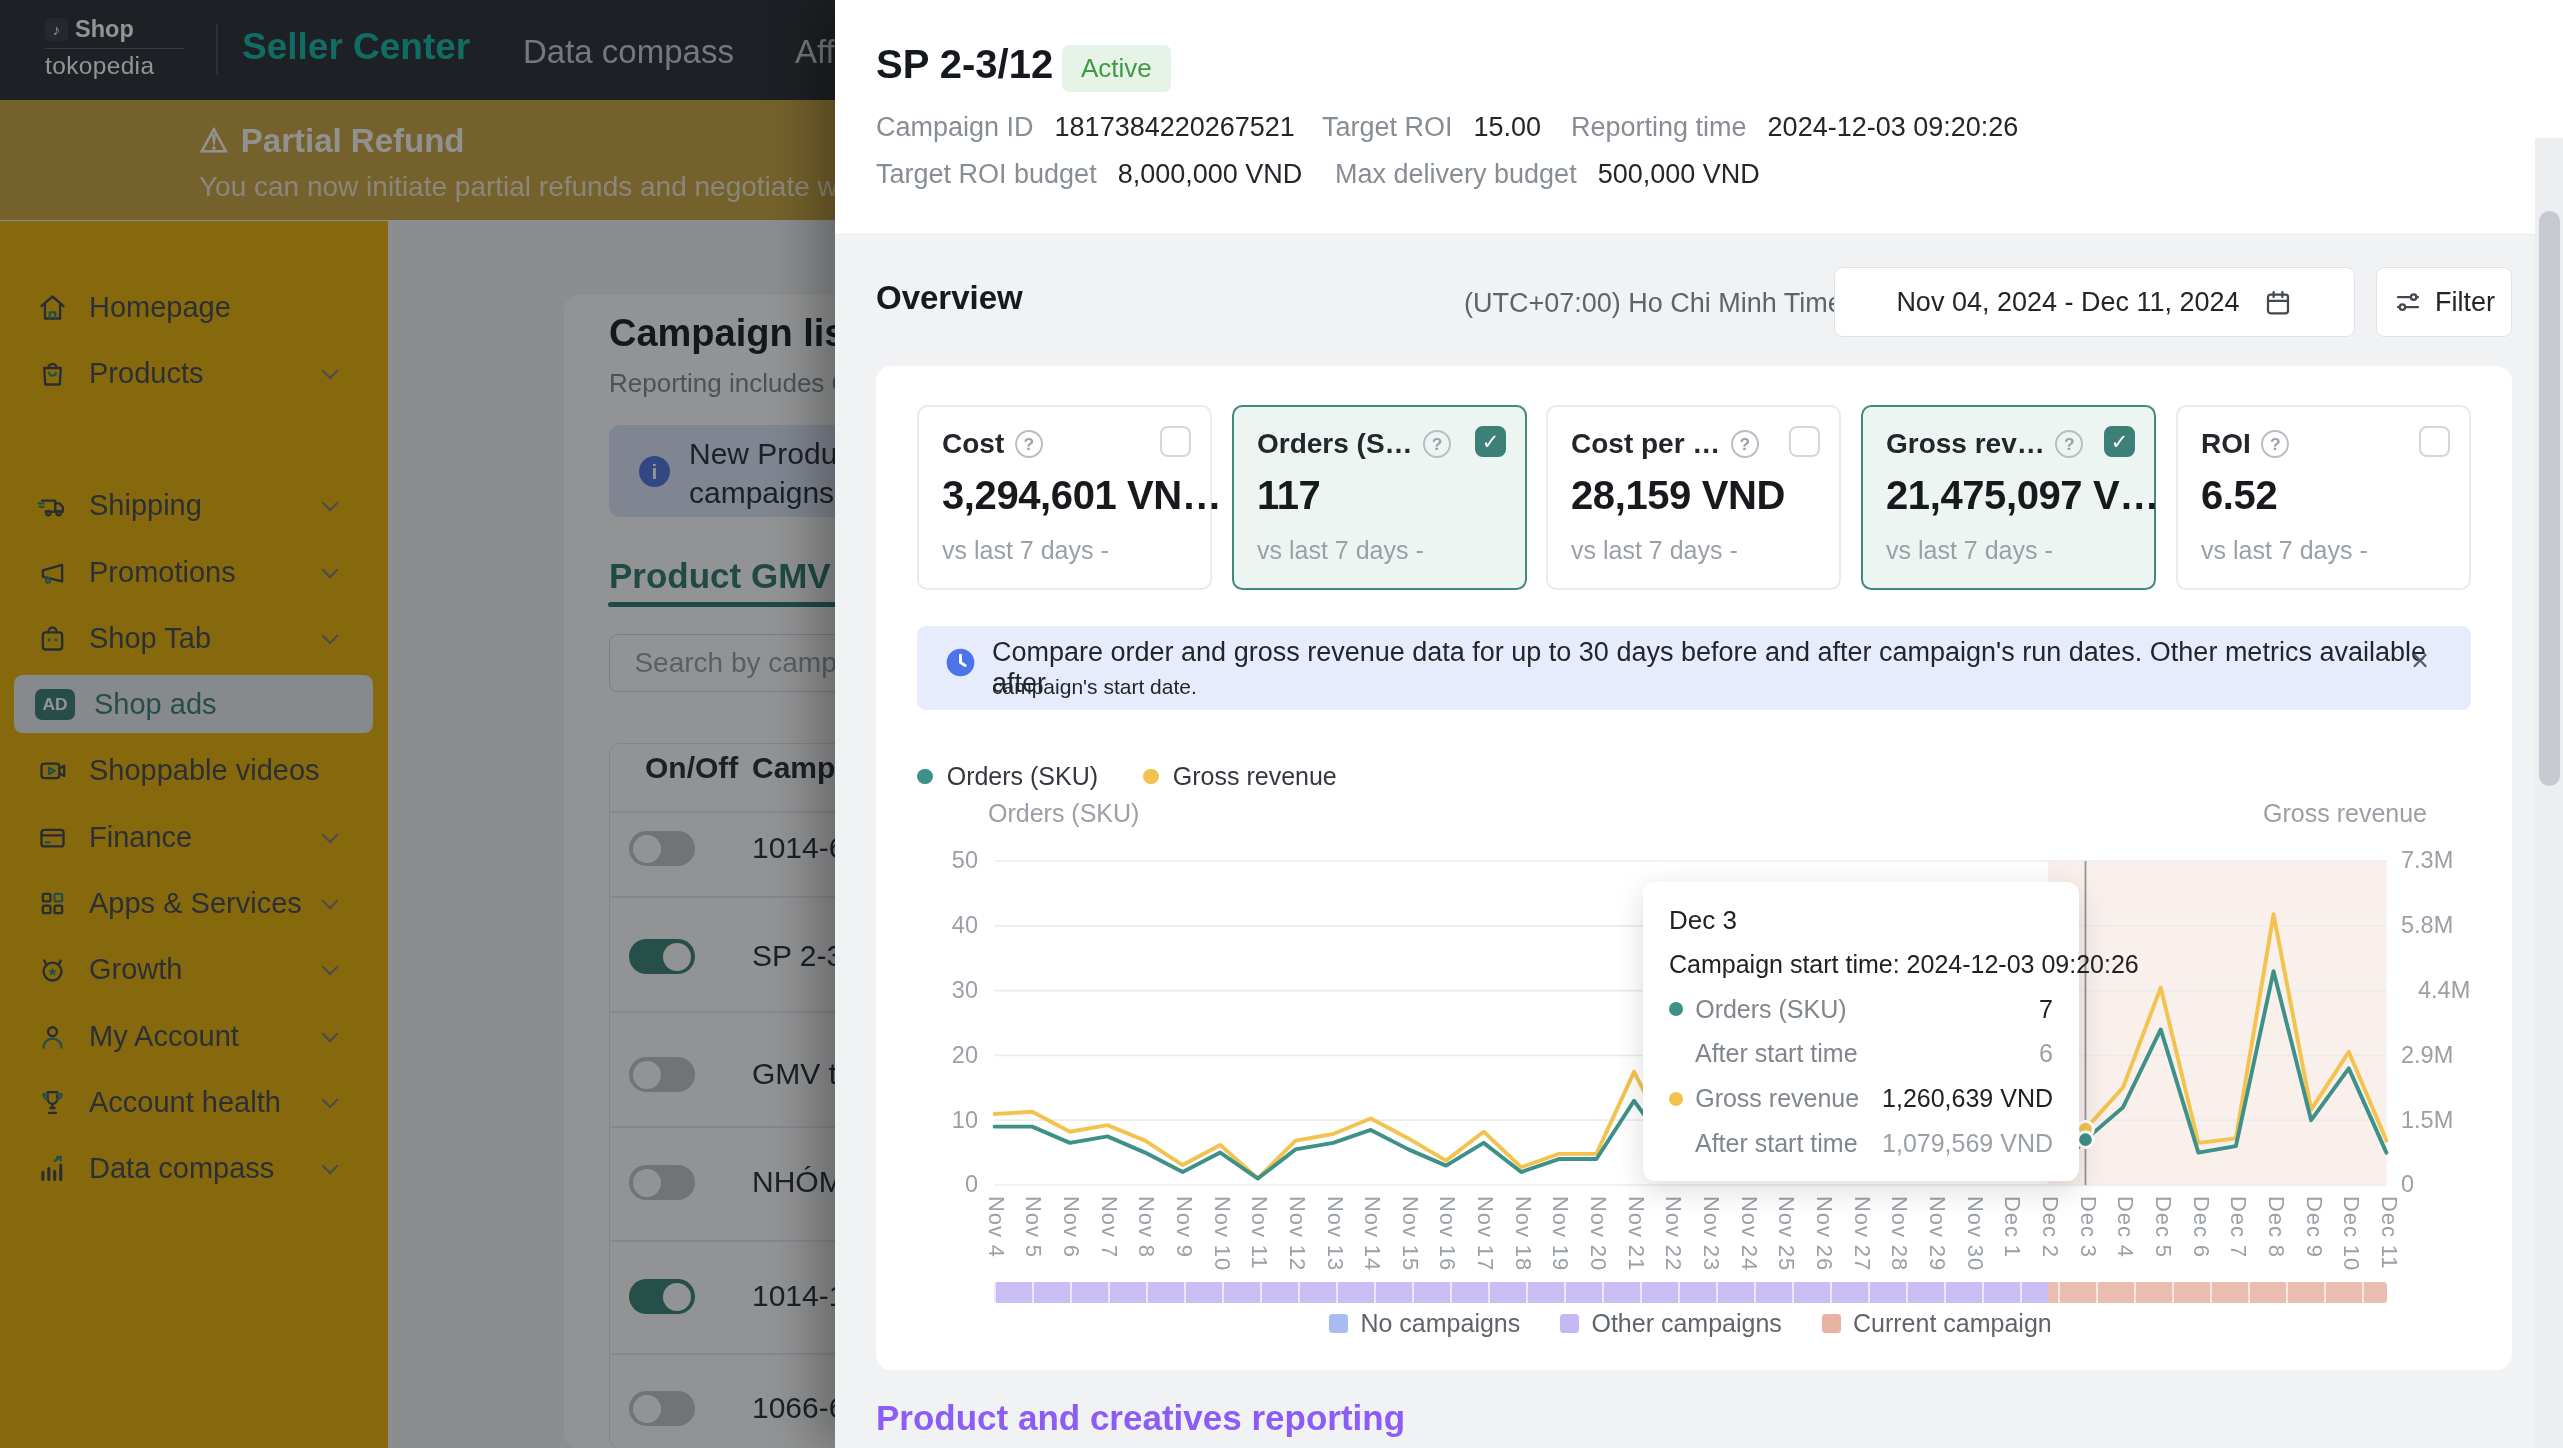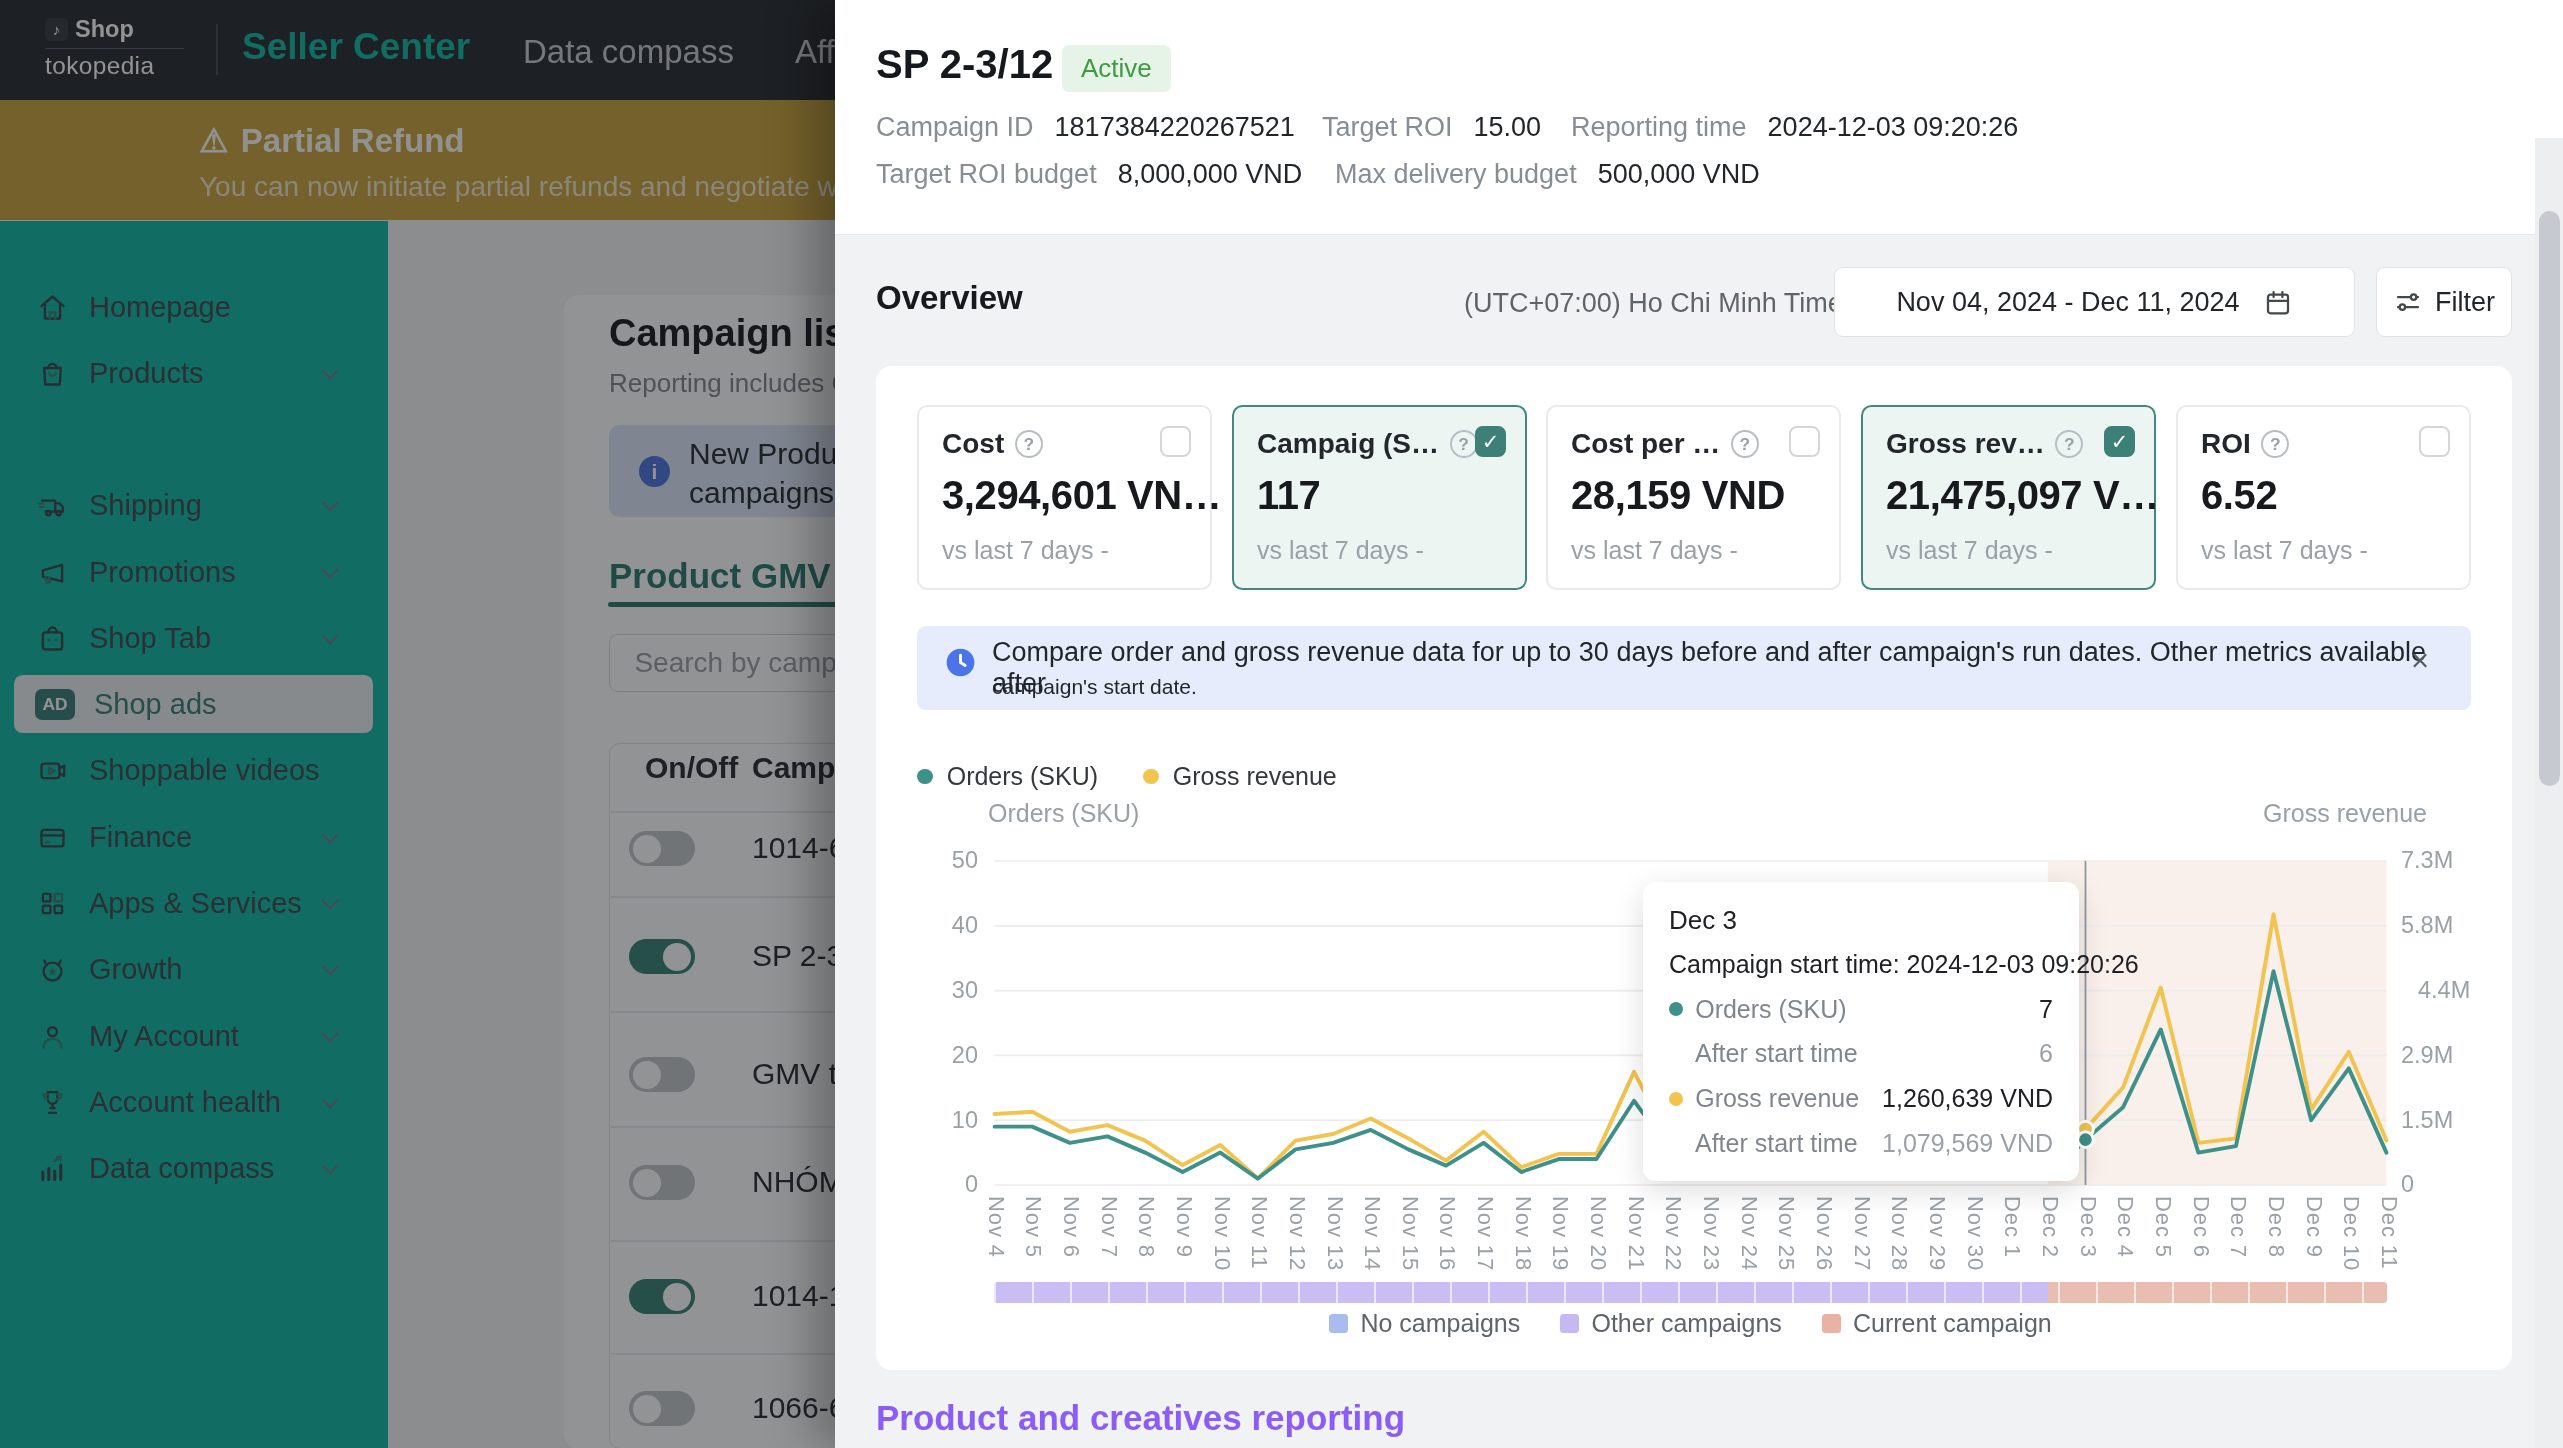--- a/index.html
+++ b/index.html
@@ -17,21 +17,21 @@
   .nav-link{position:absolute;top:33px;font-size:33px;color:#c9ccd1;}
   .nav-link.l0{left:523px;}
   .nav-link.l1{left:795px;}
 
   
   .alert{position:absolute;left:0;top:100px;width:2563px;height:120px;background:#c9a440;}
   .alert-title{position:absolute;left:199px;top:21px;font-size:33px;font-weight:700;color:#fdfcf8;display:flex;gap:12.2px;align-items:center;}
   .alert-msg{position:absolute;left:199px;top:71px;font-size:28px;color:#f1e8cf;}
 
   
-  .sidebar{position:absolute;left:0;top:221px;width:388px;height:1228px;background:#14b8a6;}
+  .sidebar{position:absolute;left:0;top:221px;width:388px;height:1228px;background:#eab308;}
   .side-item{position:absolute;left:14px;width:359px;height:58px;display:flex;align-items:center;gap:19px;padding-left:21px;border-radius:8.7px;}
   .side-item.selected{background:#eceef0;}
   .side-item.selected .slabel{color:#3c8078;}
   .sicon{width:35px;height:35px;display:flex;align-items:center;justify-content:center;flex:none;}
   .sicon svg{width:33px;height:33px;stroke:#3f464d;fill:none;stroke-width:1.7;stroke-linecap:round;stroke-linejoin:round;}
   .sicon svg .t{stroke:#3c8078;}
   .sicon svg .tf{fill:#3c8078;stroke:none;}
   .adicon{width:40px;height:31px;border-radius:7px;background:#3c8078;color:#fff;font-size:17.4px;font-weight:700;display:flex;align-items:center;justify-content:center;}
   .slabel{font-size:29px;color:#454b52;}
   .chev{width:12.2px;height:12.2px;border-right:2.6px solid #767d84;border-bottom:2.6px solid #767d84;transform:rotate(45deg);position:absolute;right:37px;top:21px;}
@@ -388,21 +388,21 @@
       <div class="mlabel">
           <span>Cost</span>
           <span class="q">?</span>
         </div>
       <span class="chk"></span>
       <div class="mvalue">3,294,601 VN…</div>
       <div class="mcompare">vs last 7 days -</div>
     </div>
     <div class="card c1 checked" id="metric-1">
       <div class="mlabel">
-          <span>Campaig (S…</span>
+          <span>Orders (S…</span>
           <span class="q">?</span>
         </div>
       <span class="chk"></span>
       <div class="mvalue">117</div>
       <div class="mcompare">vs last 7 days -</div>
     </div>
     <div class="card c2" id="metric-2">
       <div class="mlabel">
           <span>Cost per …</span>
           <span class="q">?</span>

